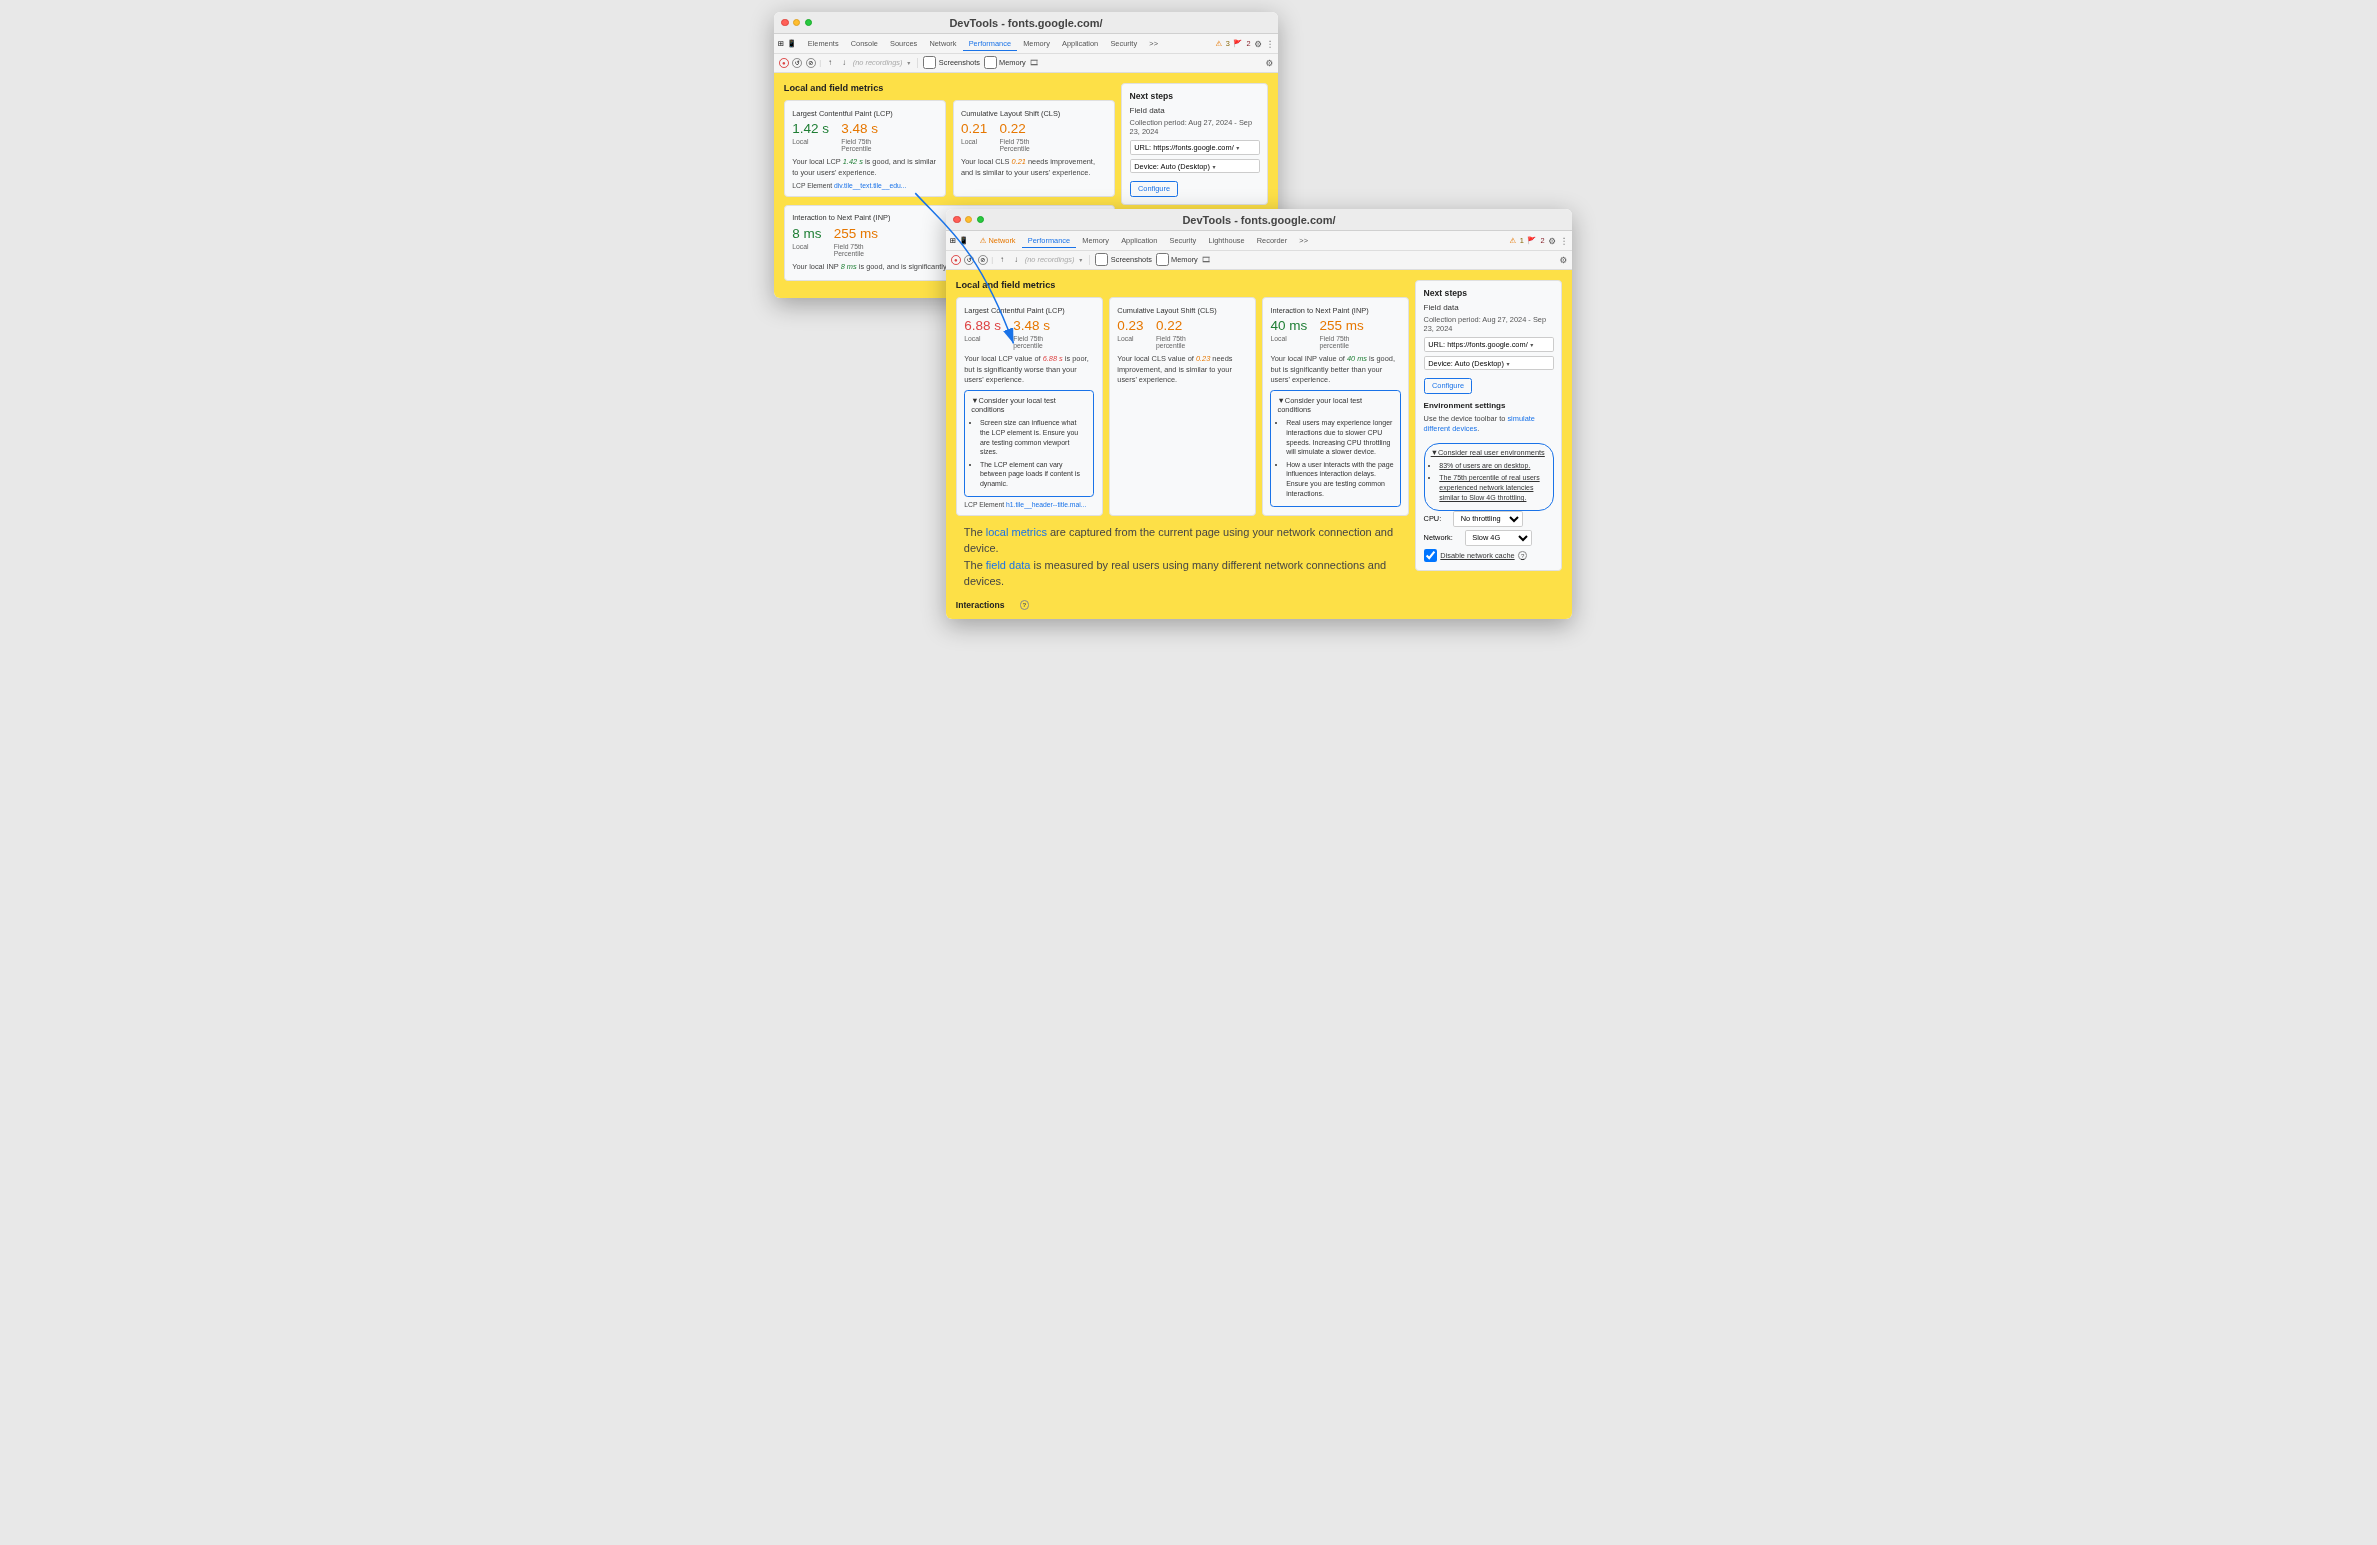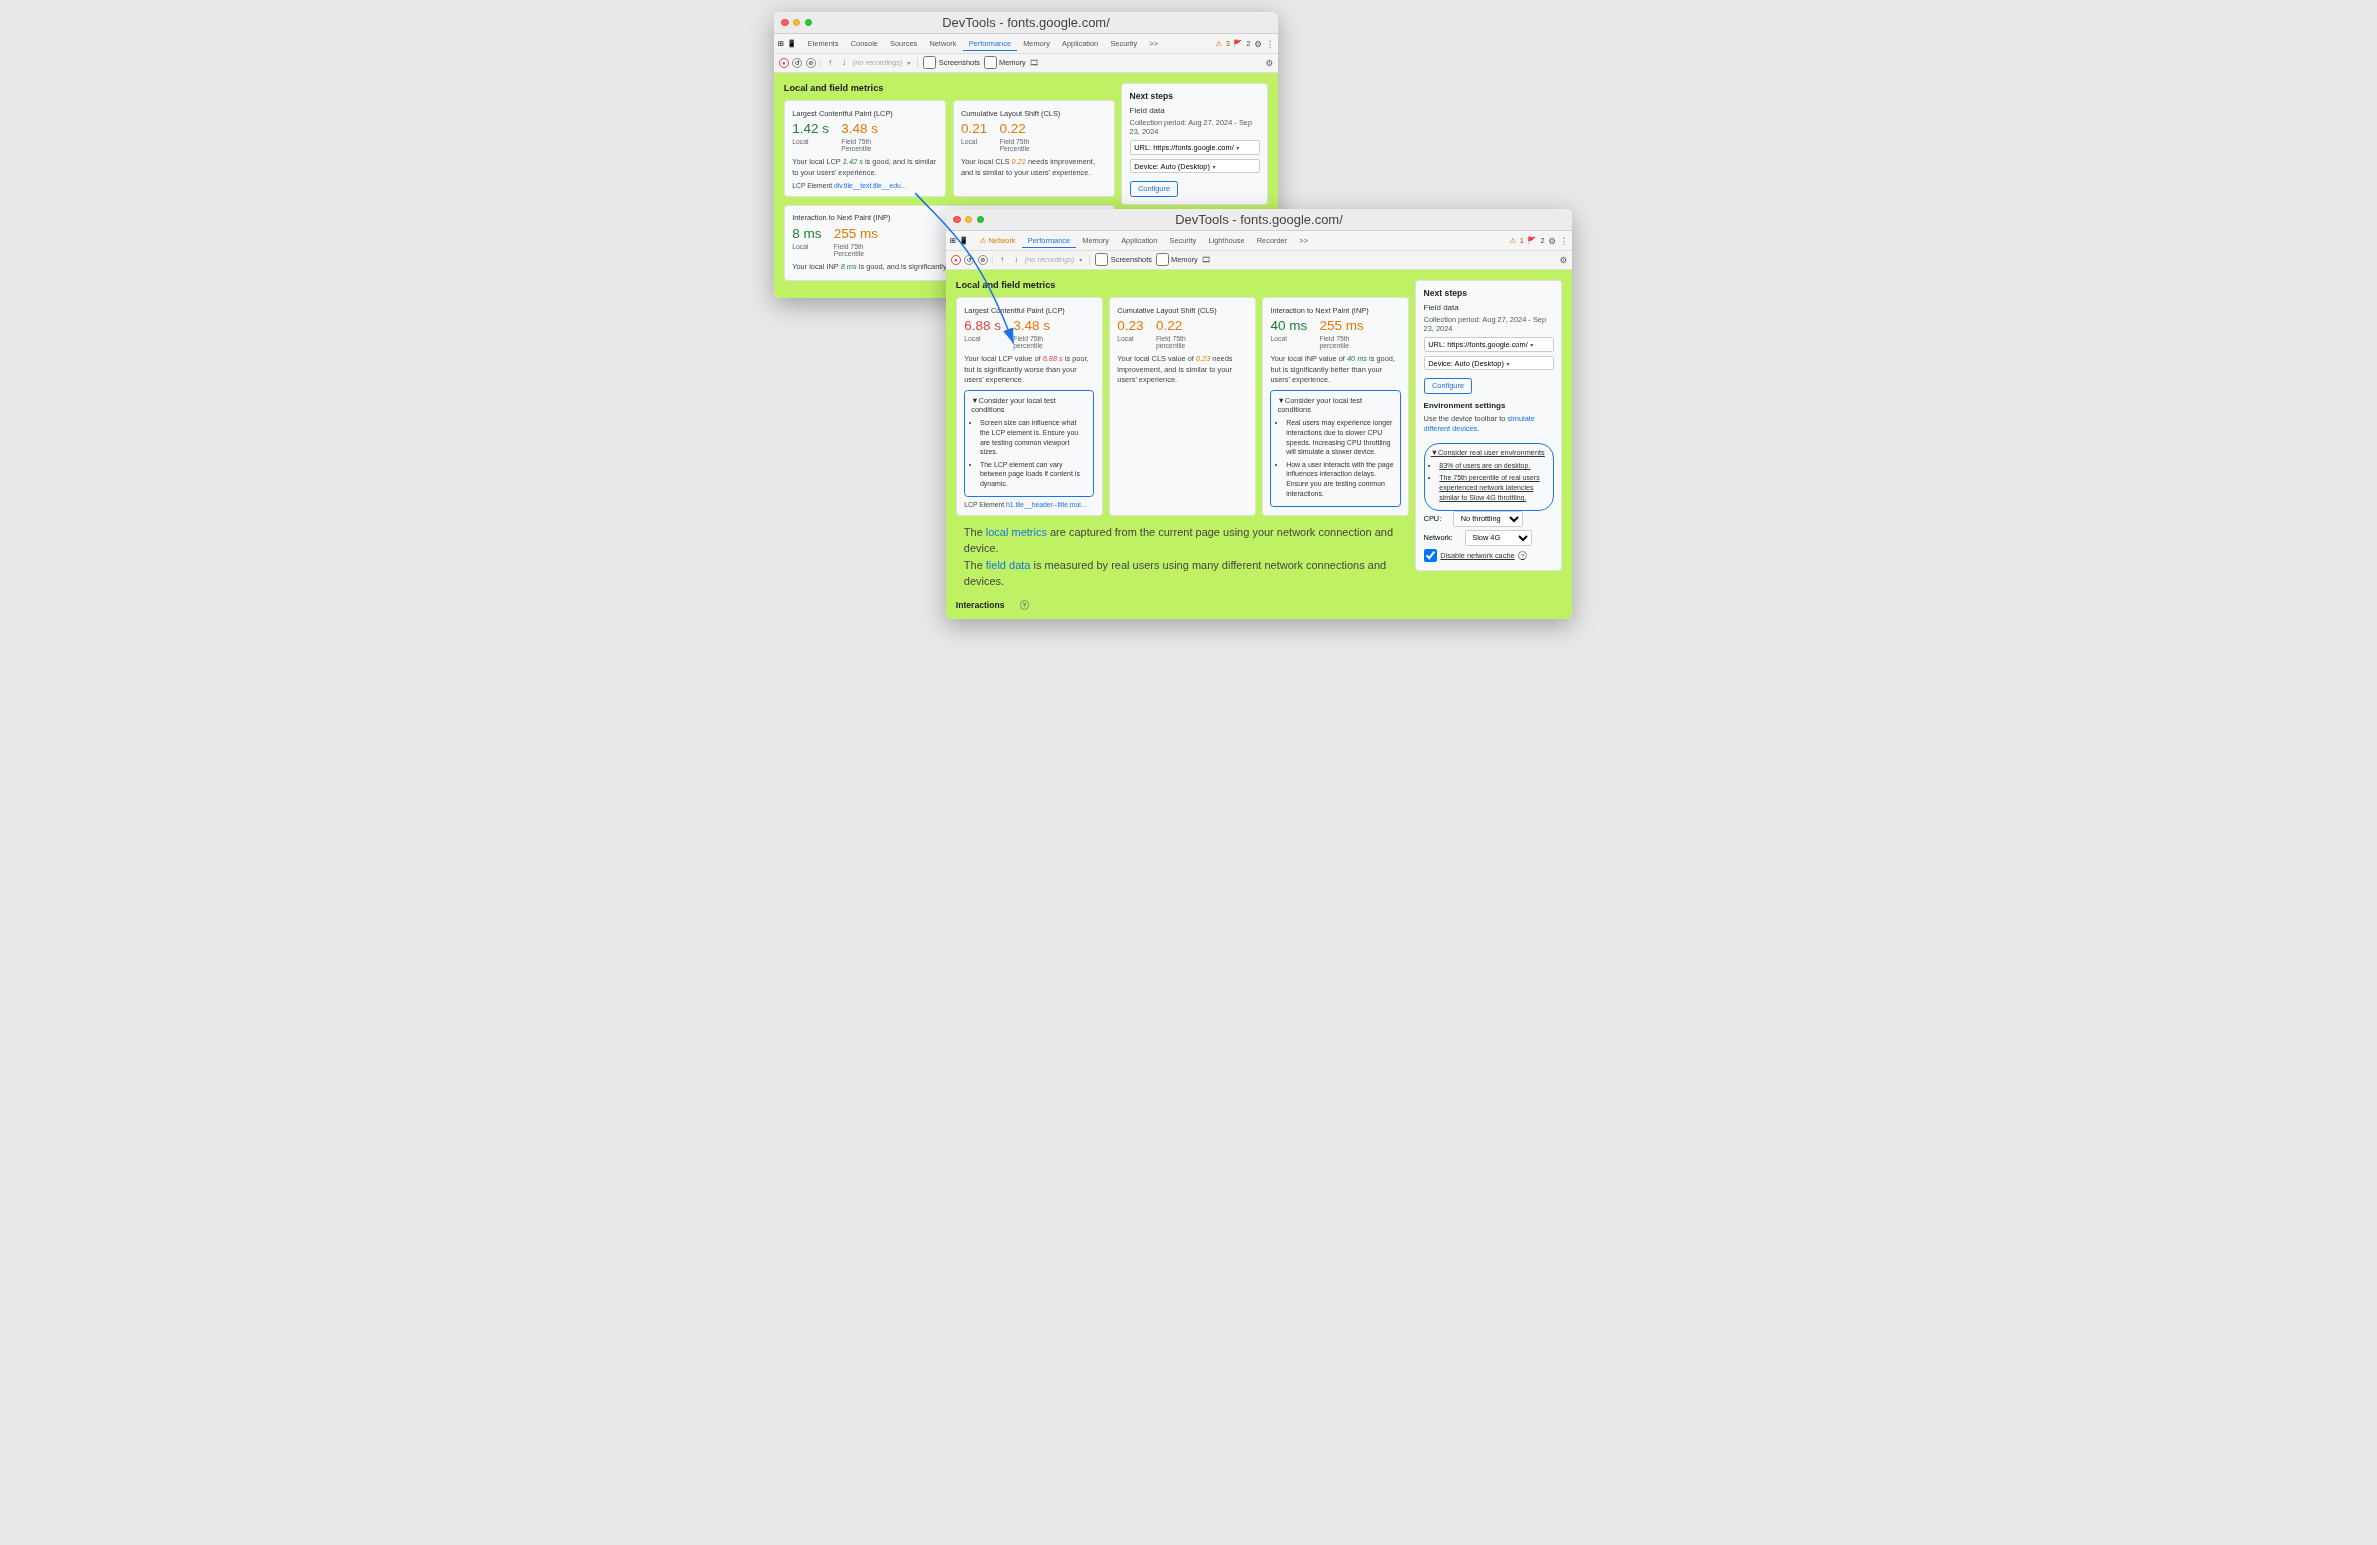--- a/index.html
+++ b/index.html
@@ -68,23 +68,23 @@
     }
 
     .tl-red { background: #ff5f57; border: 0.6px solid #e0443e; }
     .tl-yellow { background: #ffbd2e; border: 0.6px solid #dea123; }
     .tl-green { background: #28c840; border: 0.6px solid #1aab29; }
 
     .title-bar-text {
       position: absolute;
       left: 50%;
       transform: translateX(-50%);
-      font-size: 13px;
+      font-size: 11px;
       color: #444;
-      font-weight: 400;
+      font-weight: 700;
     }
 
     .toolbar-btn {
       background: none;
       border: none;
       cursor: pointer;
       color: #555;
       padding: 1.8px 3.1px;
       border-radius: 1.8px;
       font-size: 8px;
@@ -170,21 +170,21 @@
 
     .settings-icon {
       margin-left: auto;
       color: #555;
       font-size: 8.6px;
       cursor: pointer;
     }
 
     
     .main-content {
-      background: #bef264;
+      background: #fde047;
       padding: 9.8px;
       overflow-y: auto;
     }
 
     .section-title {
       font-size: 9.2px;
       font-weight: 600;
       color: #222;
       margin-bottom: 7.4px;
     }

